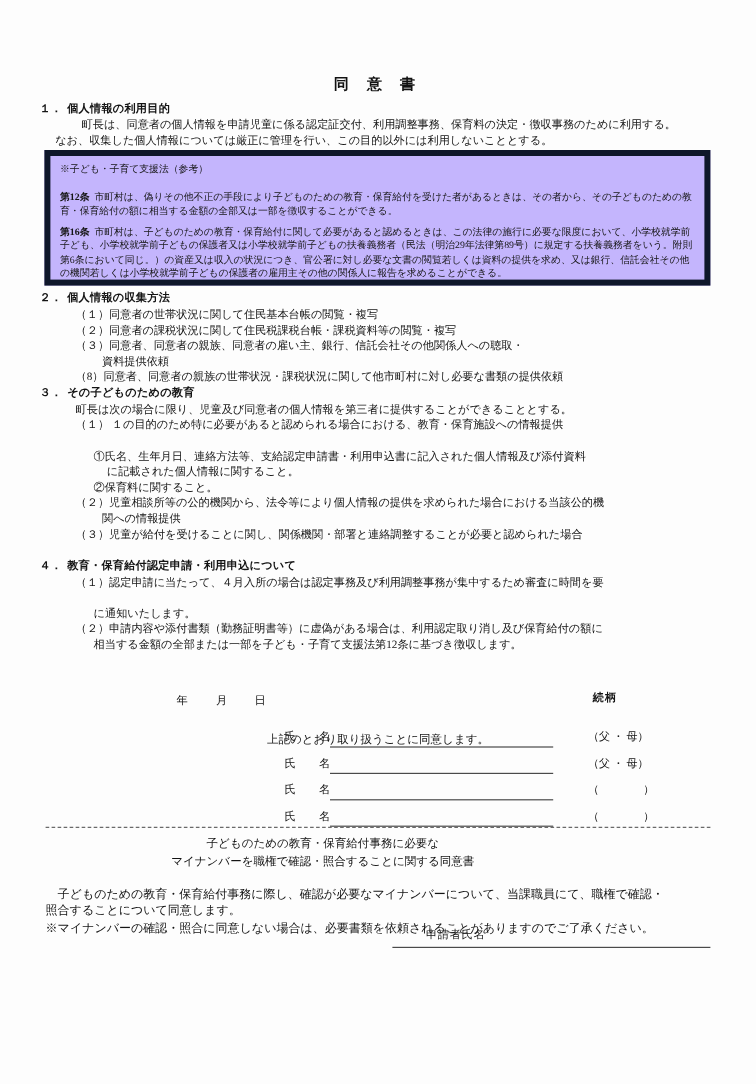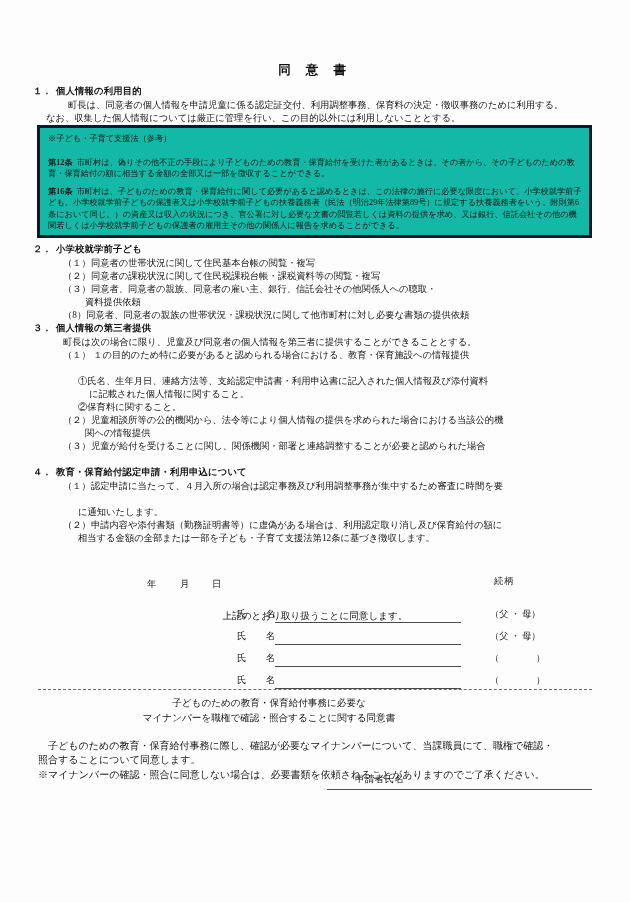--- a/index.html
+++ b/index.html
@@ -57,23 +57,23 @@
     color: #141414;
   }
 
   
   #law-box {
     position: absolute;
     left: 37px;
     top: 125px;
     width: 555px;
     height: 113px;
-    border: 3px solid #0f172a;
+    border: 5px solid #0f172a;
     box-sizing: border-box;
-    background: #14b8a6;
+    background: #c4b5fd;
   }
   #law-box .bx-line {
     position: absolute;
     font-size: 8.2px;
     line-height: 11.4px;
     color: #161616;
     white-space: nowrap;
   }
   #law-box .bx-para {
     position: absolute;
@@ -107,21 +107,21 @@
   }
   .date-row span { display: inline-block; }
   .dm-y { width: 33px; }
   .dm-m { width: 32px; }
 
   .zokugara-head {
     position: absolute;
     top: 575px;
     left: 494px;
     font-size: 9.2px;
-    font-weight: 400;
+    font-weight: 700;
     letter-spacing: 1px;
     color: #141414;
   }
 
   .sig-row { position: absolute; left: 0; width: 630px; height: 22px; margin-top: 16px; }
   .sig-label {
     position: absolute;
     left: 237px;
     top: 0;
     font-size: 9.4px;
@@ -204,29 +204,29 @@
     <div class="bx-para" style="top:29px;">
       <span class="art-label">第12条</span>&nbsp;&nbsp;<span>市町村は、偽りその他不正の手段により子どものための教育・保育給付を受けた者があるときは、その者から、その子どものための教育・保育給付の額に相当する金額の全部又は一部を徴収することができる。</span>
     </div>
 
     <div class="bx-para" style="top:58px;">
       <span class="art-label">第16条</span>&nbsp;&nbsp;<span>市町村は、子どものための教育・保育給付に関して必要があると認めるときは、この法律の施行に必要な限度において、小学校就学前子ども、小学校就学前子どもの保護者又は小学校就学前子どもの扶養義務者（民法（明治29年法律第89号）に規定する扶養義務者をいう。附則第6条において同じ。）の資産又は収入の状況につき、官公署に対し必要な文書の閲覧若しくは資料の提供を求め、又は銀行、信託会社その他の機関若しくは小学校就学前子どもの保護者の雇用主その他の関係人に報告を求めることができる。</span>
     </div>
   </div>
 
   <div class="sec-num" style="left:33px; top:243px;">２．</div>
-  <div class="blk heading" style="left:56px; top:243px;">小学校就学前子ども</div>
+  <div class="blk heading" style="left:56px; top:243px;">個人情報の収集方法</div>
   <div class="blk" style="left:63px; top:257px;">（１）同意者の世帯状況に関して住民基本台帳の閲覧・複写</div>
   <div class="blk" style="left:63px; top:270px;">（２）同意者の課税状況に関して住民税課税台帳・課税資料等の閲覧・複写</div>
   <div class="blk" style="left:63px; top:283px;">（３）同意者、同意者の親族、同意者の雇い主、銀行、信託会社その他関係人への聴取・</div>
   <div class="blk" style="left:85px; top:296px;">資料提供依頼</div>
   <div class="blk" style="left:63px; top:309px;">（8）同意者、同意者の親族の世帯状況・課税状況に関して他市町村に対し必要な書類の提供依頼</div>
 
   <div class="sec-num" style="left:33px; top:322px;">３．</div>
-  <div class="blk heading" style="left:56px; top:322px;">個人情報の第三者提供</div>
+  <div class="blk heading" style="left:56px; top:322px;">その子どものための教育</div>
   <div class="blk" style="left:63px; top:336px;">町長は次の場合に限り、児童及び同意者の個人情報を第三者に提供することができることとする。</div>
   <div class="blk" style="left:63px; top:349px;">（１） １の目的のため特に必要があると認められる場合における、教育・保育施設への情報提供</div>
   <div class="blk" style="left:78px; top:375px;">①氏名、生年月日、連絡方法等、支給認定申請書・利用申込書に記入された個人情報及び添付資料</div>
   <div class="blk" style="left:89px; top:388px;">に記載された個人情報に関すること。</div>
   <div class="blk" style="left:78px; top:401px;">②保育料に関すること。</div>
   <div class="blk" style="left:63px; top:414px;">（２）児童相談所等の公的機関から、法令等により個人情報の提供を求められた場合における当該公的機</div>
   <div class="blk" style="left:85px; top:427px;">関への情報提供</div>
   <div class="blk" style="left:63px; top:440px;">（３）児童が給付を受けることに関し、関係機関・部署と連絡調整することが必要と認められた場合</div>
 
   <div class="sec-num" style="left:33px; top:466px;">４．</div>

